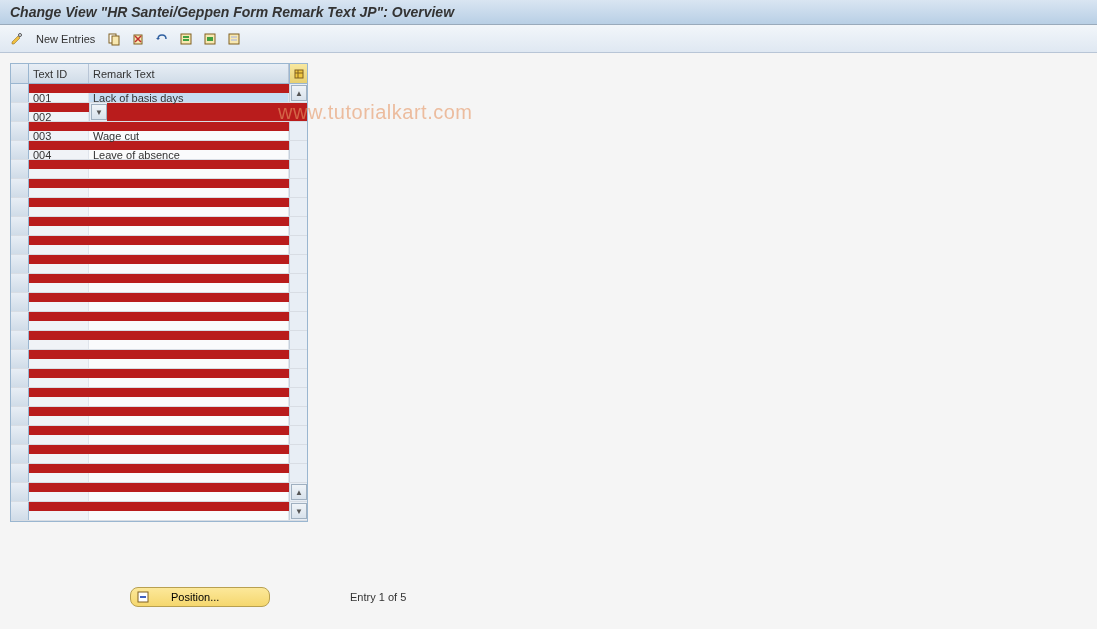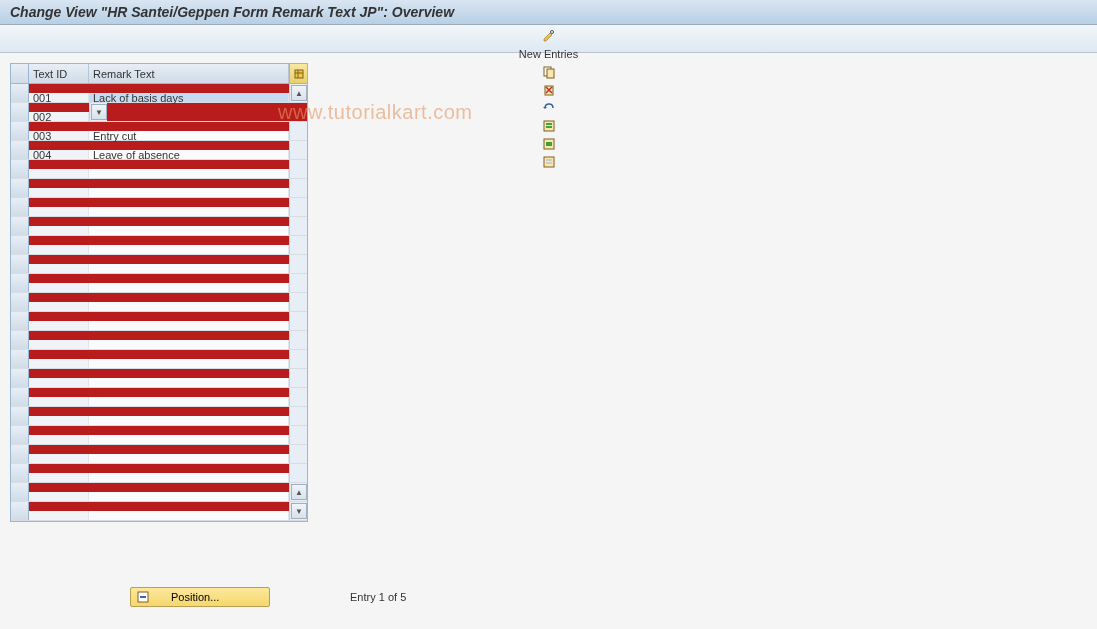--- a/index.html
+++ b/index.html
@@ -16,21 +16,20 @@
     }
     
     .toolbar {
       background: linear-gradient(to bottom, #f2f6fa 0%, #dfe8f2 100%);
       padding: 3px 6px;
       border-bottom: 1px solid #b8c5d6;
       display: flex;
       align-items: center;
       gap: 2px;
       height: 28px;
-      flex-direction: column;
     }
     
     .toolbar-btn {
       width: 22px;
       height: 20px;
       display: flex;
       align-items: center;
       justify-content: center;
       border: 1px solid transparent;
       border-radius: 2px;
@@ -175,21 +174,21 @@
       width: 140px;
       height: 20px;
       background: linear-gradient(to bottom, #fce89a 0%, #f5d76e 100%);
       border: 1px solid #b8a050;
       font-size: 11px;
       display: flex;
       align-items: center;
       padding: 0 6px;
       gap: 22px;
       cursor: pointer;
-      border-radius: 2px;
+      border-radius: 8px;
     }
     .position-icon { font-size: 10px; }
     
     .entry-status {
       font-size: 11px;
       color: #333;
     }
     
     svg { display: block; }
   </style>
@@ -276,21 +275,21 @@
         <div class="tr">
           <div class="td-selector"></div>
           <div class="td td-id">002</div>
           <div class="scroll-col">
             <div class="scroll-btn">▼</div>
           </div>
         </div>
         <div class="tr">
           <div class="td-selector"></div>
           <div class="td td-id">003</div>
-          <div class="td td-text">Entry cut</div>
+          <div class="td td-text">Wage cut</div>
           <div class="scroll-col"></div>
         </div>
         <div class="tr">
           <div class="td-selector"></div>
           <div class="td td-id">004</div>
           <div class="td td-text">Leave of absence</div>
           <div class="scroll-col"></div>
         </div>
         <div class="tr">
           <div class="td-selector"></div>

